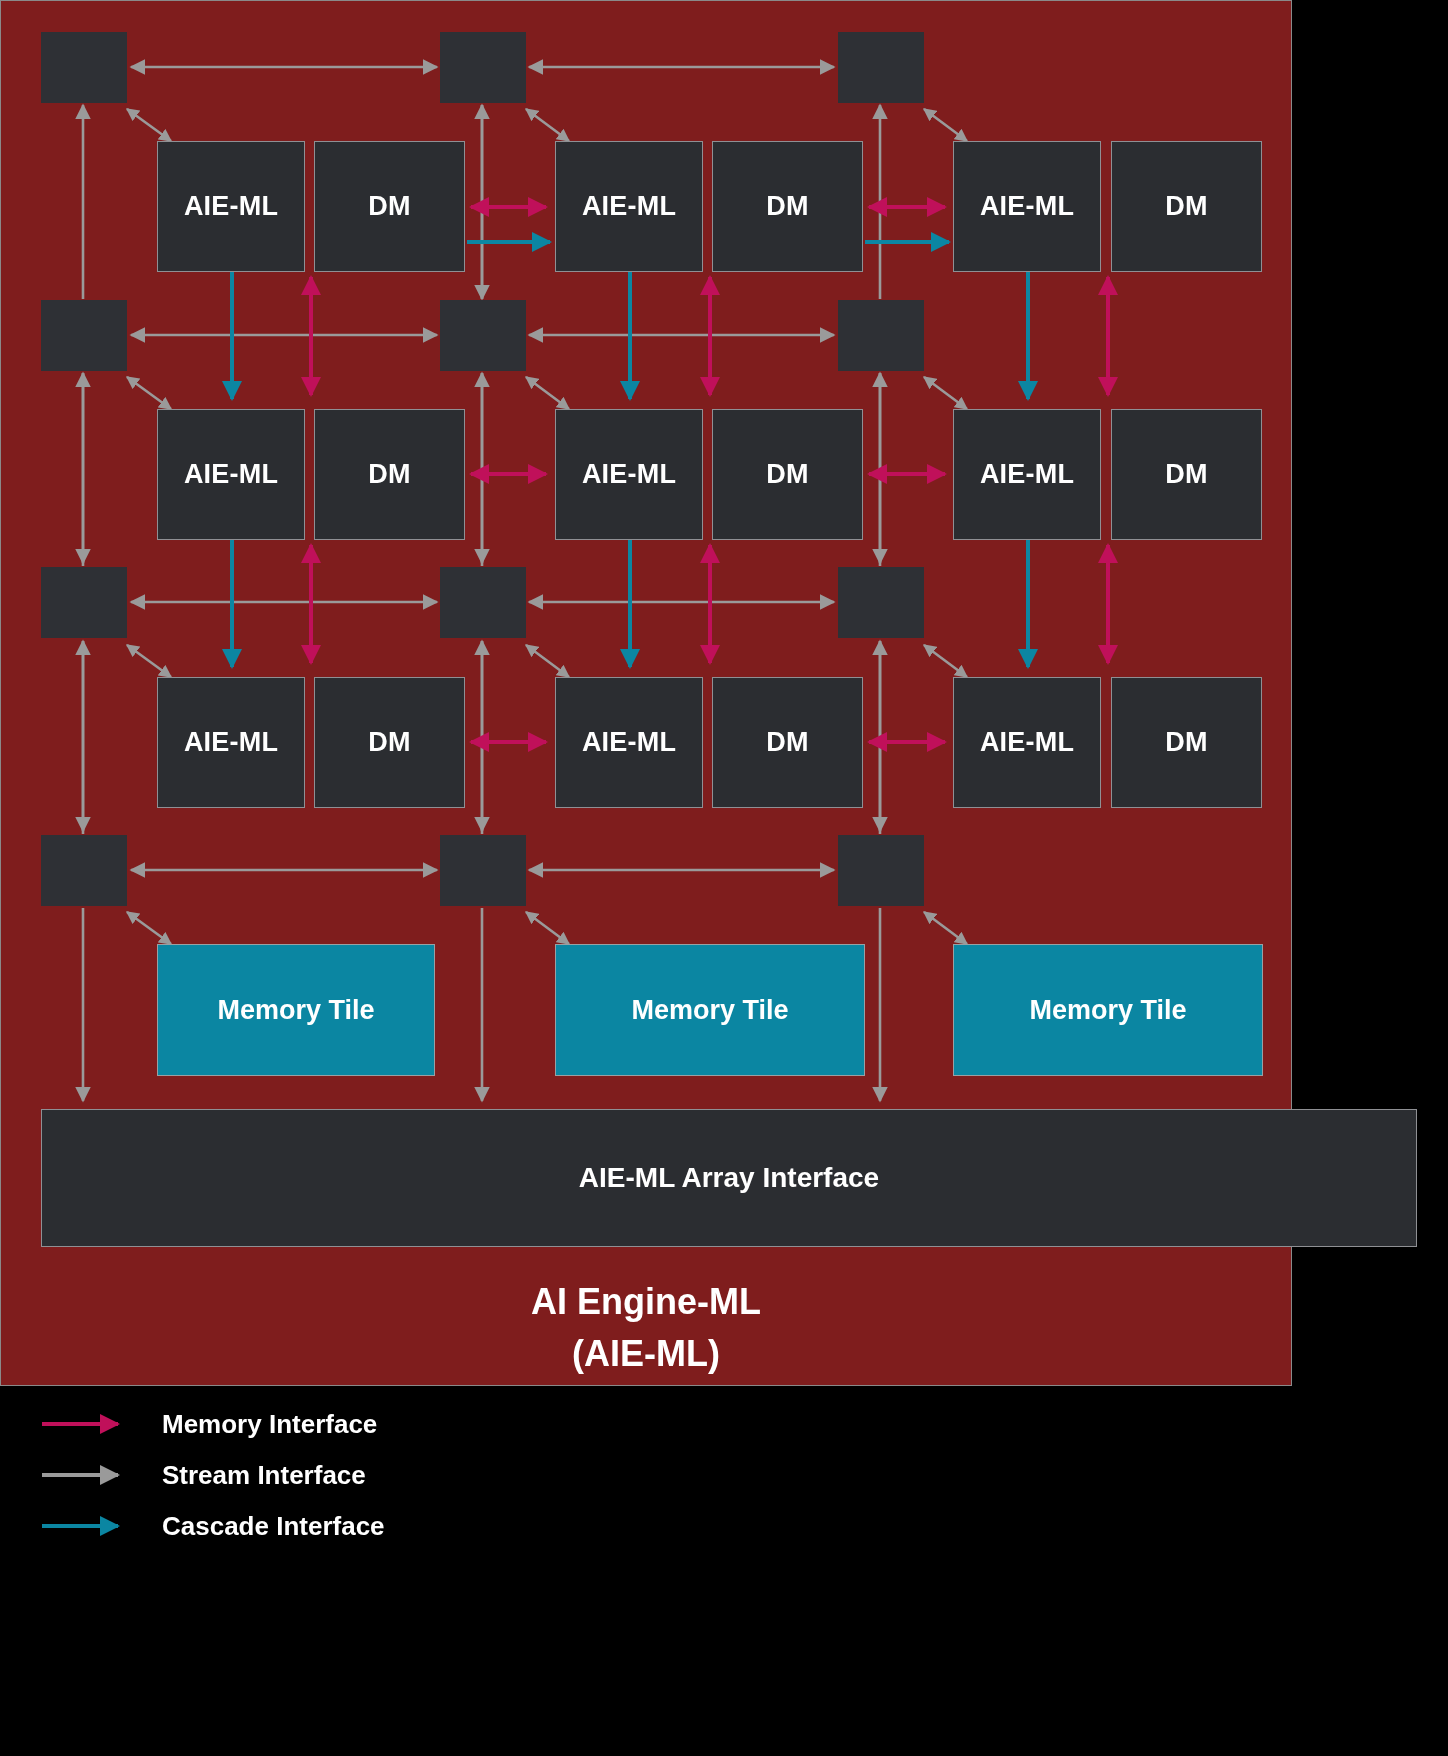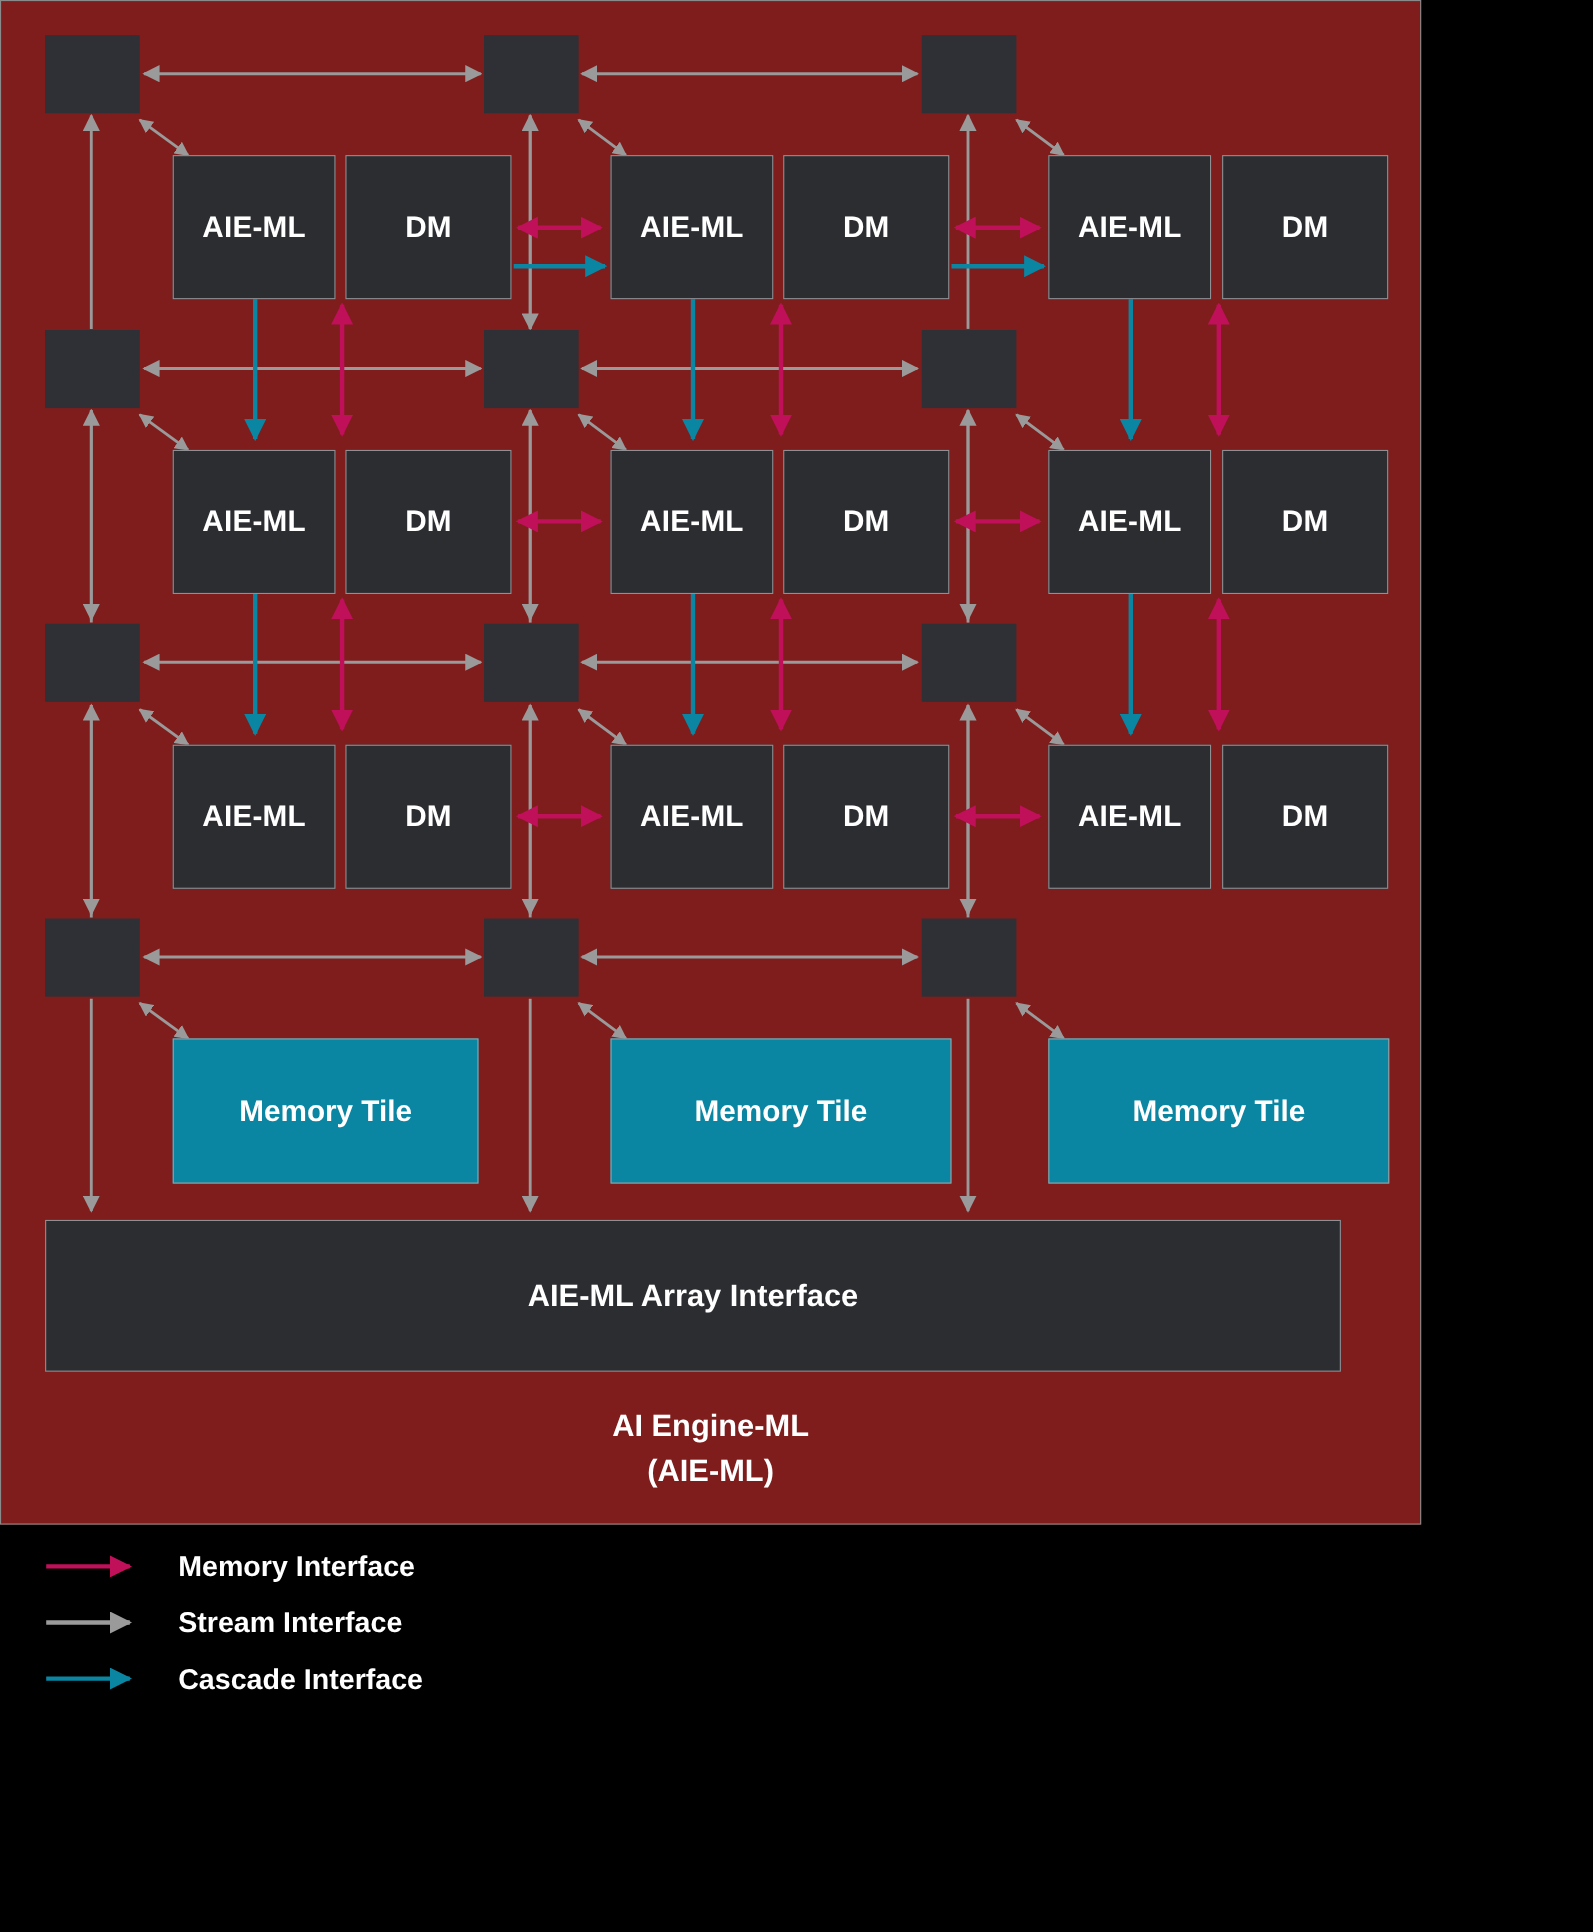--- a/index.html
+++ b/index.html
@@ -27,21 +27,21 @@
     display:flex; align-items:center; justify-content:center;
     color:#fff; font-weight:bold; font-size:27px;
   }
   #arrayiface {
     position:absolute; background:#2b2d31; border:1px solid #8f9094;
     display:flex; flex-direction:column; align-items:center; justify-content:center;
     color:#fff; font-weight:bold; font-size:28px; line-height:1.45; text-align:center;
   }
   #caption {
     position:absolute; width:100%; text-align:center; color:#fff;
-    font-weight:bold; font-size:28px; line-height:1.45;
+    font-weight:bold; font-size:36px; line-height:1.45;
   }
 
   svg.overlay { position:absolute; left:0; top:0; width:1292px; height:1386px; pointer-events:none; }
 
   
   #legend { position:absolute; left:0; top:1392px; width:1448px; height:364px; background:#000; }
   .legend-row { position:absolute; display:flex; align-items:center; height:40px; }
   .legend-label { color:#fff; font-weight:bold; font-size:26px; margin-left:30px; white-space:nowrap; }
   .legend-swatch { width:92px; height:22px; }
 </style>
@@ -189,21 +189,21 @@
     <div class="tile" style="left:1110px; top:676px; width:151px; height:131px;">DM</div>
 
     <div class="switchbox" style="left:40px;  top:834px; width:86px; height:71px;"></div>
     <div class="switchbox" style="left:439px; top:834px; width:86px; height:71px;"></div>
     <div class="switchbox" style="left:837px; top:834px; width:86px; height:71px;"></div>
 
     <div class="memtile" style="left:156px;  top:943px; width:278px; height:132px;">Memory Tile</div>
     <div class="memtile" style="left:554px;  top:943px; width:310px; height:132px;">Memory Tile</div>
     <div class="memtile" style="left:952px;  top:943px; width:310px; height:132px;">Memory Tile</div>
 
-    <div id="arrayiface" style="left:40px; top:1108px; width:1178px; height:138px;">
+    <div id="arrayiface" style="left:40px; top:1108px; width:1376px; height:138px;">
       <div>AIE-ML Array Interface</div>
     </div>
 
     <div id="caption" style="top:1275px;">
       <div>AI Engine-ML</div>
       <div>(AIE-ML)</div>
     </div>
 
   </div>
 

